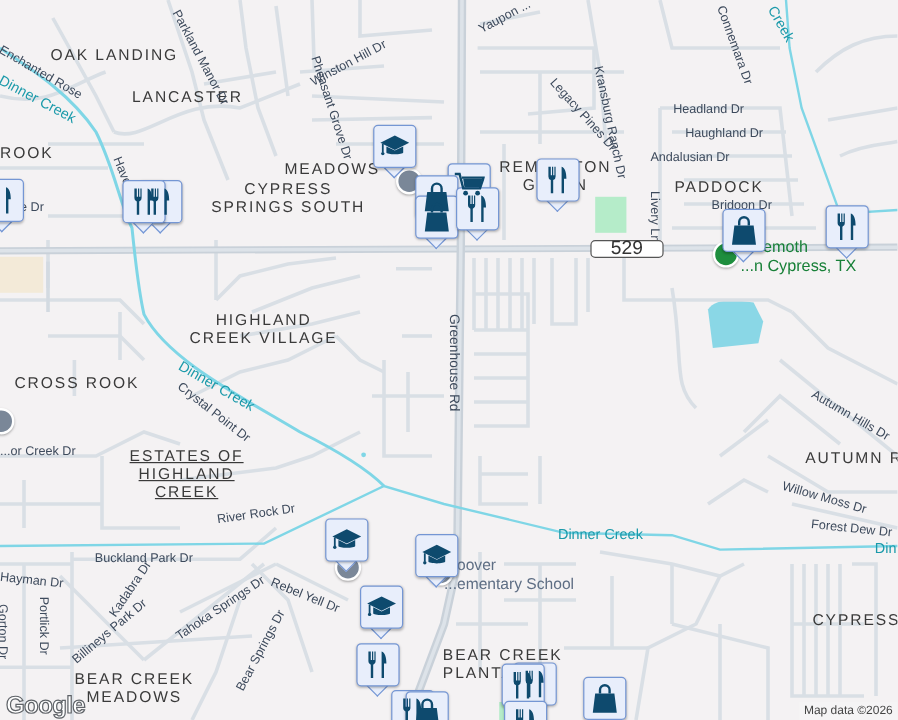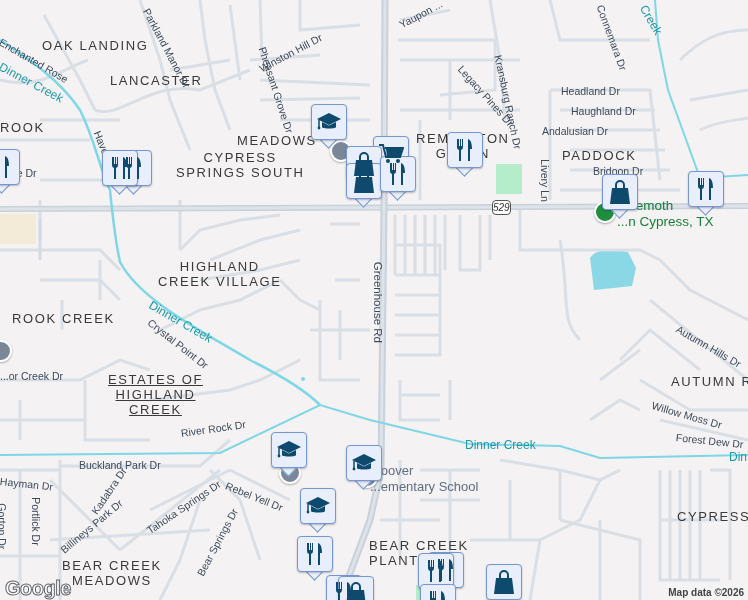--- a/index.html
+++ b/index.html
@@ -9,23 +9,23 @@
   .lbl { position: absolute; white-space: nowrap; transform-origin: 0 50%; line-height: 1; }
   .hood { color: #3a3a3a; font-size: 13px; letter-spacing: 1.6px; text-align: center; line-height: 15px; font-weight: 500; }
   .street { color: #3d4a5c; font-size: 10.5px; }
   .water { color: #1b9aaa; font-size: 12px; }
   .poi-school { color: #5e6e84; font-size: 13px; line-height: 16px; }
   .poi-green { color: #188038; font-size: 13.5px; line-height: 16px; }
   .marker { position: absolute; width: 36px; height: 44px; }
   .marker .box { position: absolute; left: 0; top: 0; width: 34px; height: 34px; background: #e8eefb; border: 1px solid #7496d4; border-radius: 4px; box-shadow: 0 1px 2px rgba(0,0,0,0.25); display: flex; align-items: center; justify-content: center; }
   .marker .tip { position: absolute; left: 11px; top: 29px; width: 12px; height: 12px; background: #e8eefb; border-right: 1px solid #7496d4; border-bottom: 1px solid #7496d4; transform: rotate(45deg); }
   .marker svg { position: relative; z-index: 2; }
-  .shield { position: absolute; border: 1.5px solid #555; border-radius: 4px; background: #fff; font-size: 10px; color: #333; padding: 1px 0; line-height: 11px; font-style: italic; }
+  .shield { position: absolute; border: 1.5px solid #555; border-radius: 4px; background: #fff; font-size: 16px; color: #333; padding: 1px 16px; line-height: 11px; }
   .google-logo { position: absolute; left: 5px; top: 577px; font-size: 20px; font-weight: bold; color: #fff; -webkit-text-stroke: 1px #5f6368; letter-spacing: -0.5px; }
-  .attrib { position: absolute; right: 0; bottom: 0; background: rgba(245,245,245,0.85); font-size: 10px; color: #444; padding: 2px 4px; font-weight: bold; }
+  .attrib { position: absolute; right: 0; bottom: 0; background: rgba(245,245,245,0.85); font-size: 10px; color: #444; padding: 2px 4px; }
   .green-pin { position: absolute; width: 18px; height: 18px; border-radius: 50%; background: #1e8e3e; border: 2px solid #fff; box-shadow: 0 1px 2px rgba(0,0,0,0.3); }
 </style>
 </head>
 <body>
 
 <div id="map">
   <svg class="base" width="748" height="600">
 
     <rect x="0" y="214" width="36" height="30" fill="#f3ead8"></rect>
     <rect x="496" y="164" width="26" height="30" fill="#b5ecc9"></rect>
@@ -166,21 +166,21 @@
   <div class="lbl hood" style="left:110px;top:73px;">LANCASTER</div>
   <div class="lbl hood" style="left:0px;top:120px;">ROOK</div>
   <div class="lbl hood" style="left:237px;top:133px;">MEADOWS</div>
   <div class="lbl hood" style="left:176px;top:150px;white-space:pre;">CYPRESS
 SPRINGS SOUTH</div>
   <div class="lbl hood" style="left:416px;top:131px;white-space:pre;">REMINGTON
 GREEN</div>
   <div class="lbl hood" style="left:562px;top:148px;">PADDOCK</div>
   <div class="lbl hood" style="left:158px;top:259px;white-space:pre;">HIGHLAND
 CREEK VILLAGE</div>
-  <div class="lbl hood" style="left:12px;top:311px;">ROOK CREEK</div>
+  <div class="lbl hood" style="left:12px;top:311px;">CROSS ROOK</div>
   <div class="lbl hood" style="left:108px;top:372px;white-space:pre;text-decoration:underline;">ESTATES OF
 HIGHLAND
 CREEK</div>
   <div class="lbl hood" style="left:671px;top:374px;">AUTUMN R</div>
   <div class="lbl hood" style="left:677px;top:509px;">CYPRESS</div>
   <div class="lbl hood" style="left:369px;top:538px;white-space:pre;text-align:left;">BEAR CREEK
 PLANTA</div>
   <div class="lbl hood" style="left:62px;top:558px;white-space:pre;">BEAR CREEK
 MEADOWS</div>
 

